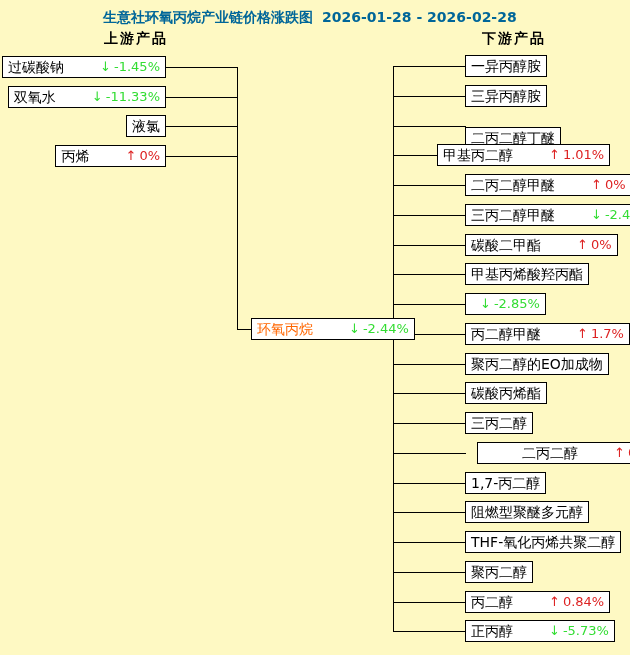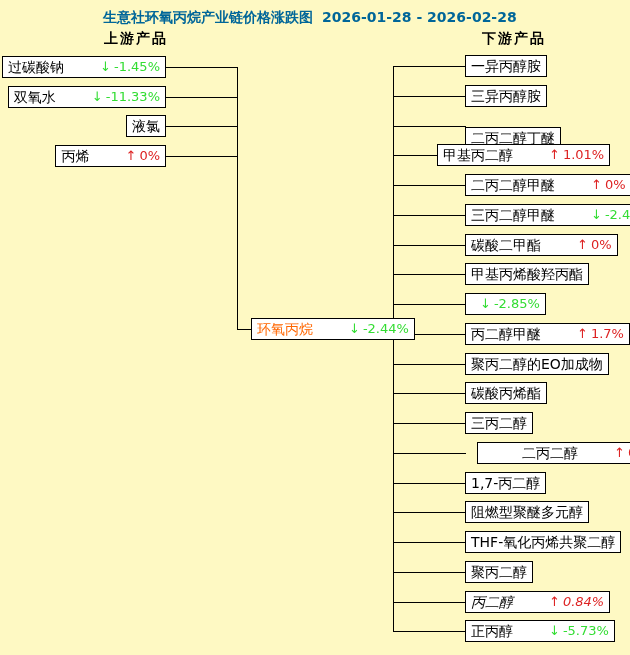--- a/index.html
+++ b/index.html
@@ -133,21 +133,21 @@
       </div>
       <div class="node" style="top: 501px; left: 465px;">
         <span>阻燃型聚醚多元醇</span>
       </div>
       <div class="node" style="top: 531px; left: 465px;">
         <span>THF-氧化丙烯共聚二醇</span>
       </div>
       <div class="node" style="top: 561px; left: 465px;">
         <span>聚丙二醇</span>
       </div>
-      <div class="node" style="top: 591px; left: 465px; font-style: italic;">
+      <div class="node" style="top: 591px; left: 465px;">
         <span>丙二醇</span>
         <span class="chg up">
           <span>↑</span>
           <span>0.84%</span>
         </span>
       </div>
       <div class="node" style="top: 620px; left: 465px;">
         <span>正丙醇</span>
         <span class="chg down">
           <span>↓</span>

